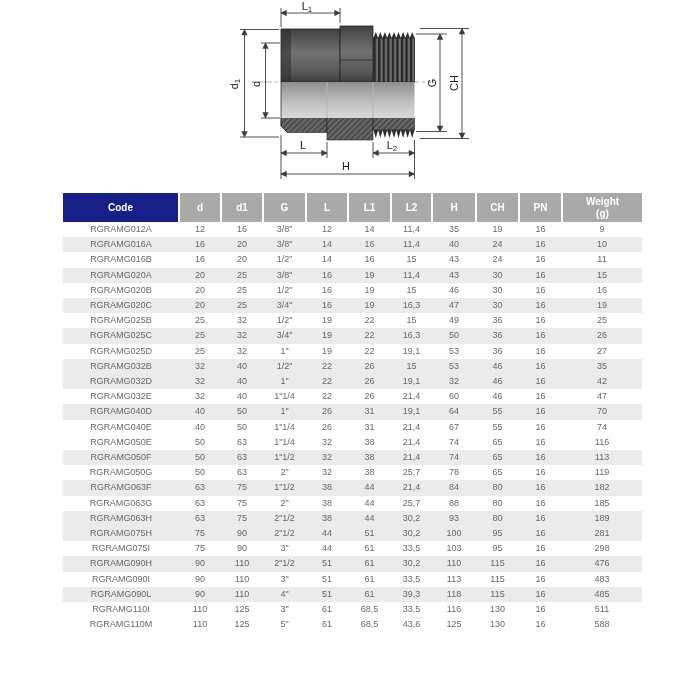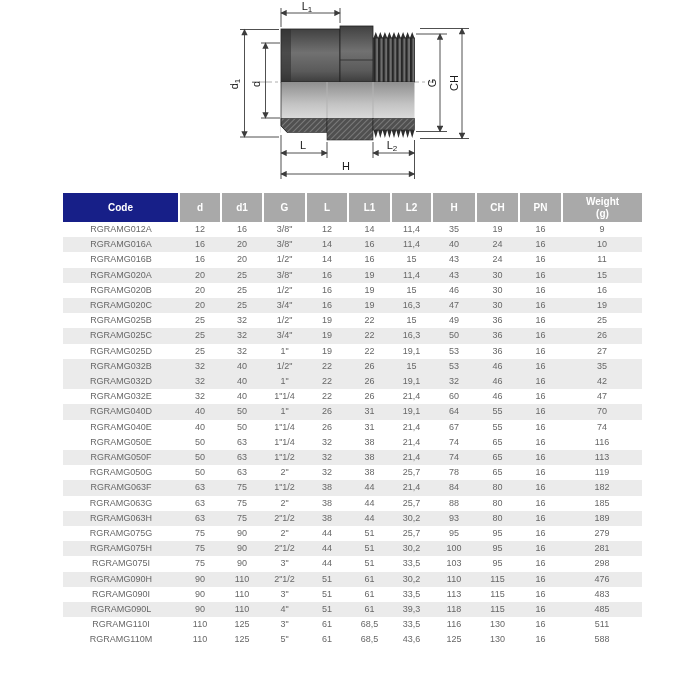--- a/index.html
+++ b/index.html
@@ -418,33 +418,20 @@
         <td>75</td>
         <td>2"1/2</td>
         <td>38</td>
         <td>44</td>
         <td>30,2</td>
         <td>93</td>
         <td>80</td>
         <td>16</td>
         <td>189</td>
       </tr>
-      <tr class="odd">
-        <td>RGRAMG075G</td>
-        <td>75</td>
-        <td>90</td>
-        <td>2"</td>
-        <td>44</td>
-        <td>51</td>
-        <td>25,7</td>
-        <td>95</td>
-        <td>95</td>
-        <td>16</td>
-        <td>279</td>
-      </tr>
       <tr class="even">
         <td>RGRAMG075H</td>
         <td>75</td>
         <td>90</td>
         <td>2"1/2</td>
         <td>44</td>
         <td>51</td>
         <td>30,2</td>
         <td>100</td>
         <td>95</td>

